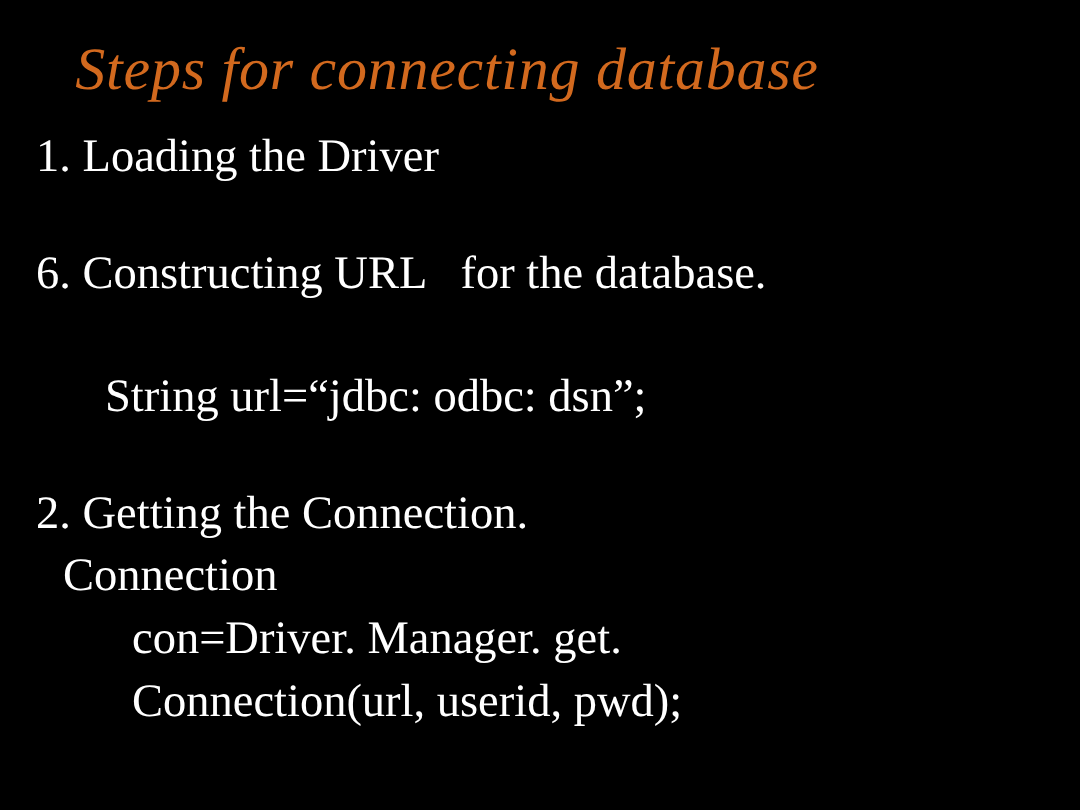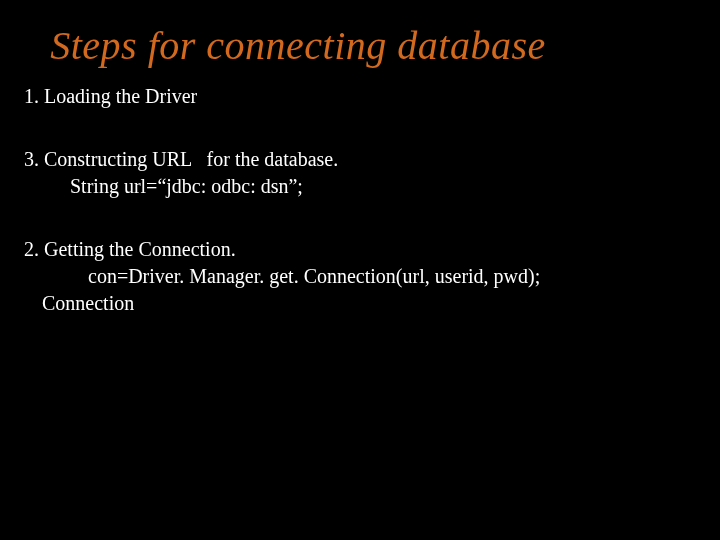--- a/index.html
+++ b/index.html
@@ -22,44 +22,44 @@
     color: #d2691e; 
     font-style: italic;
     font-size: 40px;
     font-weight: 400;
     text-align: center;
     margin: 4px 0 14px 0;
     letter-spacing: 0.5px;
   }
   .line {
     color: #ffffff;
-    font-size: 20px;
+    font-size: 31px;
     line-height: 1.35;
     margin: 0;
     white-space: pre-wrap;
     word-break: break-word;
   }
   .indent1 { padding-left: 18px; }
-  .indent2 { padding-left: 46px; }
+  .indent2 { padding-left: 46px; margin-top: 40px; }
   .indent3 { padding-left: 64px; }
   .spacer-lg { height: 36px; }
 </style>
 </head>
 <body>
 
 <div class="slide">
 
   <h1 class="title">Steps for connecting database</h1>
 
   <p class="line">1. Loading the Driver</p>
 
   <div class="spacer-lg"></div>
 
-  <p class="line">3. Constructing URL   for the database.</p>
+  <p class="line">6. Constructing URL   for the database.</p>
   <p class="line indent2">String url=“jdbc: odbc: dsn”;</p>
 
   <div class="spacer-lg"></div>
 
   <p class="line">2. Getting the Connection.</p>
+  <p class="line indent1">Connection</p>
   <p class="line indent3">con=Driver. Manager. get. Connection(url, userid, pwd);</p>
-  <p class="line indent1">Connection</p>
 
 </div>
 
 </body></html>

